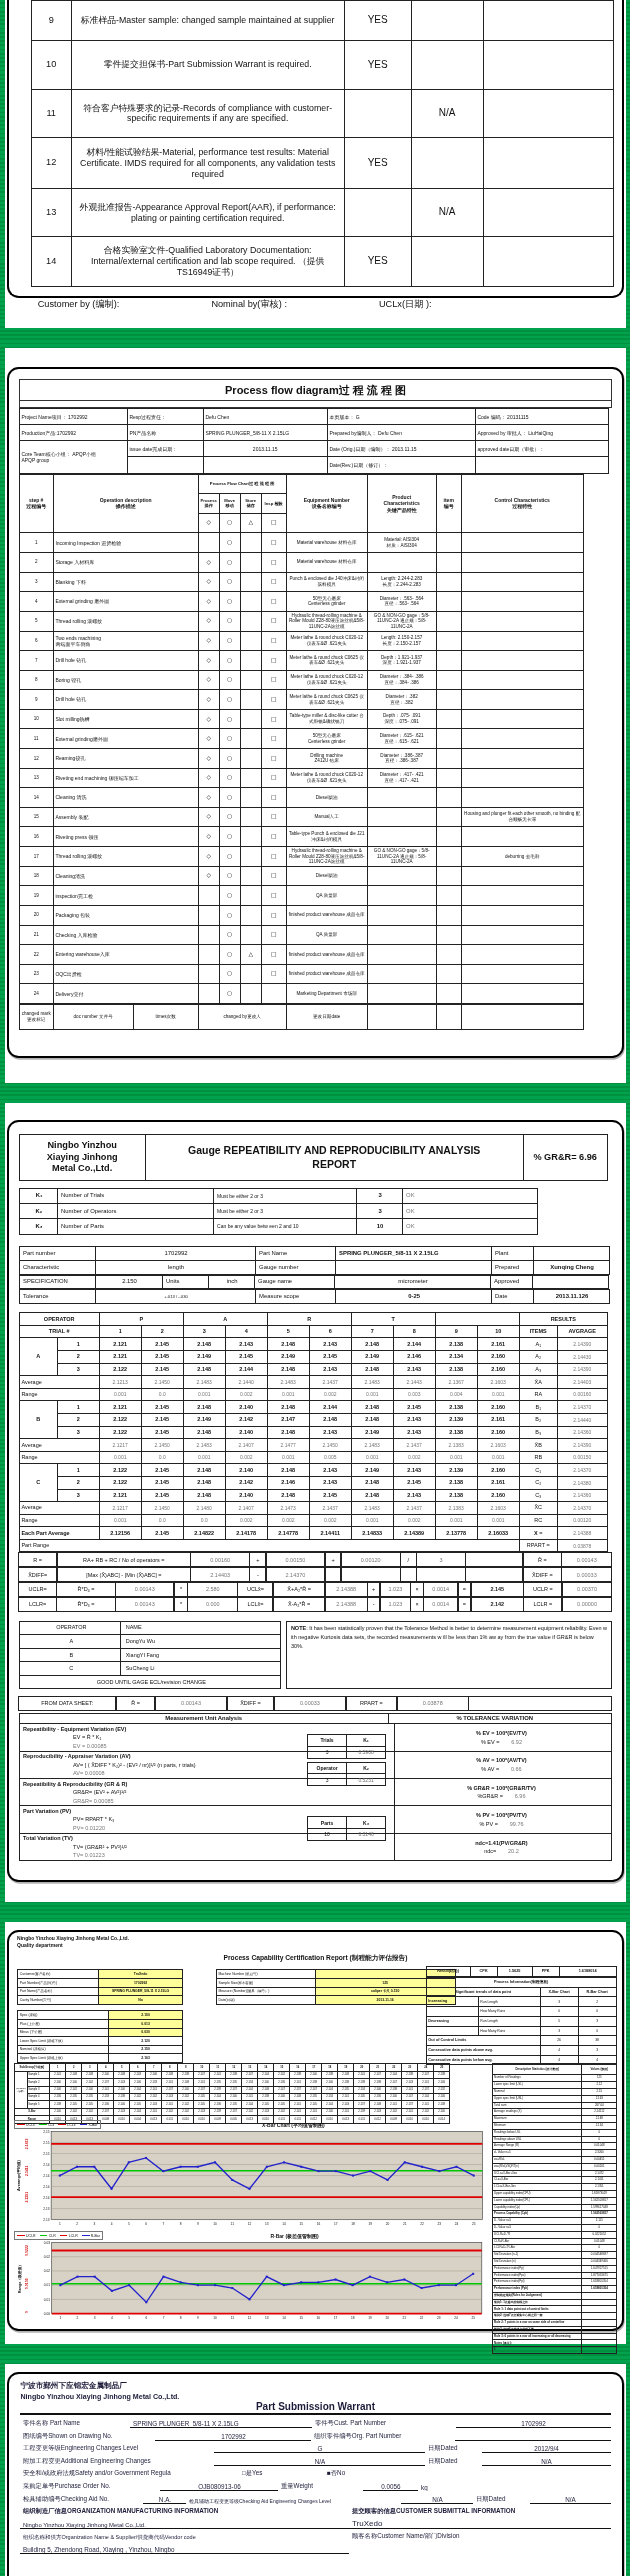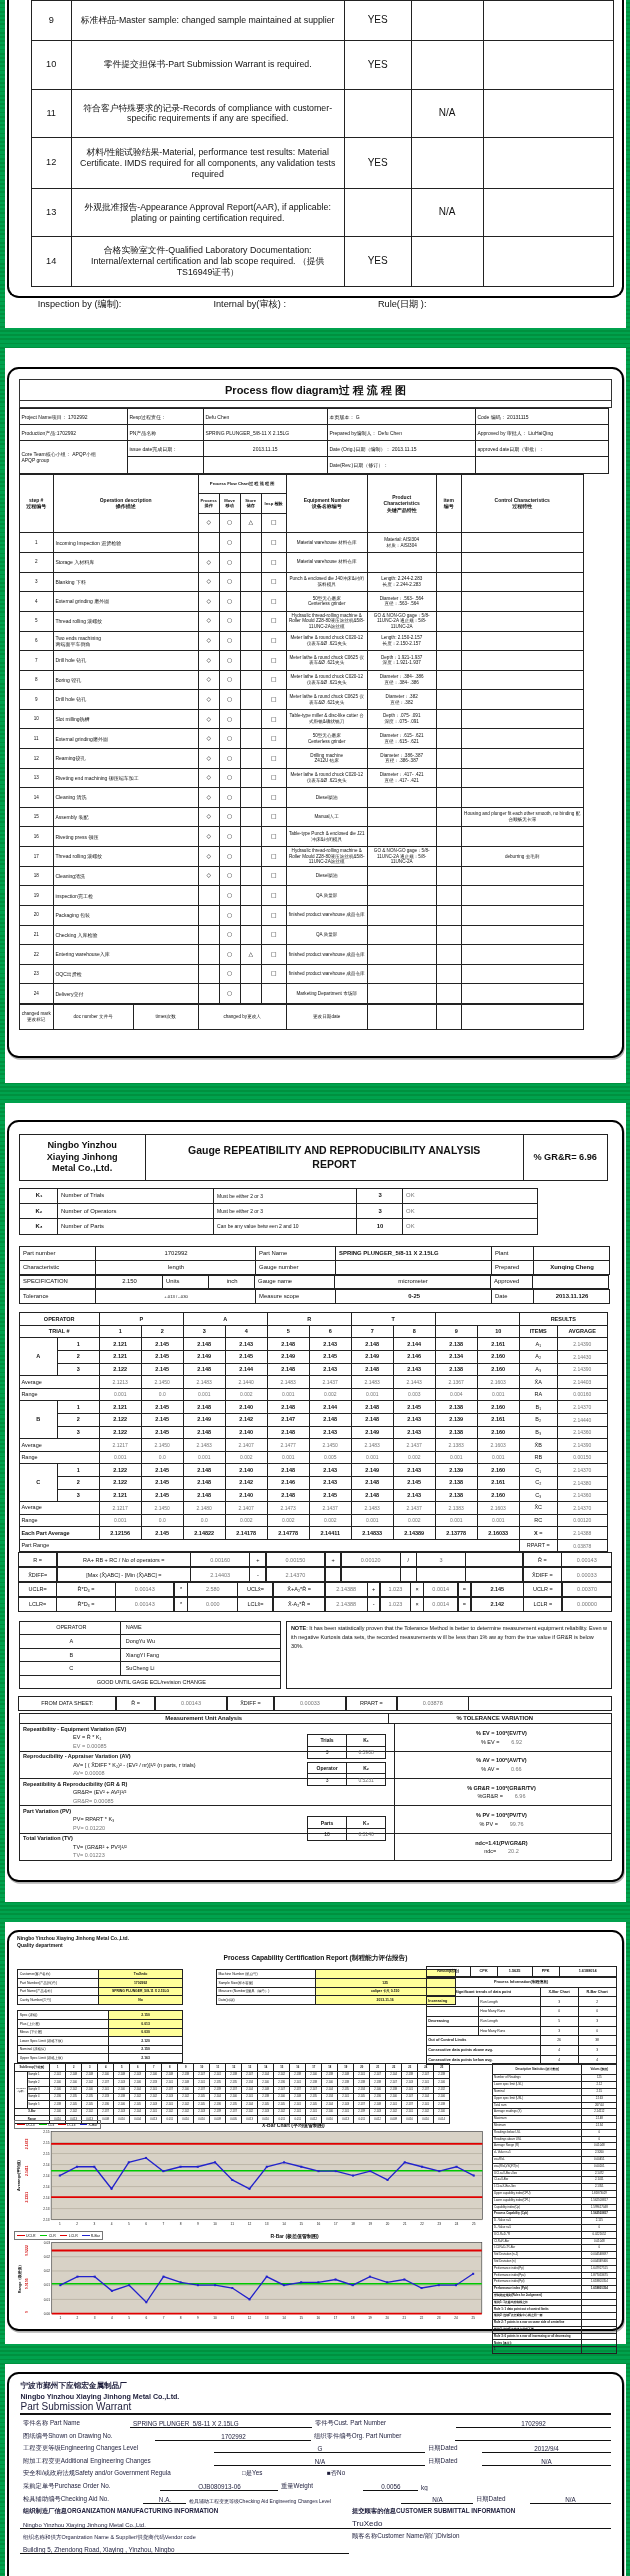--- a/index.html
+++ b/index.html
@@ -102,21 +102,21 @@
   .leg-row{display:flex;align-items:center;height:8.4px;}
   .legend{display:flex;align-items:center;gap:4.2px;border:0.4px solid #777;padding:0 2.5px;height:6.7px;}
   .legend span{font-size:3.5px;display:flex;align-items:center;gap:1.3px;}
   .legend i{display:inline-block;width:7.6px;height:0;border-top:1.7px solid #000;}
   .chart-title{flex:1;text-align:center;font-size:5px;font-weight:bold;}
   
   .psw{padding:6.7px 11.8px 0 11.8px;height:219px;color:#1c1c3a;}
   .psw-co-cn{font-size:7.6px;font-weight:bold;}
   .psw-co-en{font-size:7.1px;font-weight:bold;margin-top:1.7px;}
   .psw-t1{text-align:center;font-size:14.3px;font-weight:bold;margin-top:1.7px;}
-  .psw-t2{font-size:10px;font-weight:normal;}
+  .psw-t2{text-align:center;font-size:10px;font-weight:bold;}
   #psw-rows{border-top:2.1px solid #111;margin-top:1.7px;}
   .prow{display:flex;align-items:flex-end;min-height:12.6px;font-size:6.3px;}
   .pseg{padding:0 2.5px;overflow:hidden;white-space:nowrap;}
   .pseg.u{border-bottom:1px solid #111;}
   .pseg.b{font-weight:bold;}
   .pseg.ctr{text-align:center;}
   .pseg.f{flex:1;}
 </style>
 </head>
 <body>
@@ -156,39 +156,39 @@
             </tr>
             <tr>
               <td style="height:49px;font-size:9.2px;">12</td>
               <td style="font-size:8.8px;">材料/性能试验结果-Material, performance test results: Material Certificate. IMDS required for all components, any validation tests required</td>
               <td style="font-size:10px;">YES</td>
               <td style="font-size:10px;"></td>
               <td></td>
             </tr>
             <tr>
               <td style="height:45px;font-size:9.2px;">13</td>
-              <td style="font-size:8.8px;">外观批准报告-Appearance Approval Report(AAR), if applicable:  plating or painting certification required.</td>
+              <td style="font-size:8.8px;">外观批准报告-Appearance Approval Report(AAR), if performance:  plating or painting certification required.</td>
               <td style="font-size:10px;"></td>
               <td style="font-size:10px;">N/A</td>
               <td></td>
             </tr>
             <tr>
               <td style="height:47px;font-size:9.2px;">14</td>
               <td style="font-size:8.8px;margin-left:8px;">合格实验室文件-Qualified Laboratory Documentation: Internal/external certification and lab scope required. （提供TS16949证书）</td>
               <td style="font-size:10px;">YES</td>
               <td style="font-size:10px;"></td>
               <td></td>
             </tr>
           </tbody>
         </table>
       </div>
     <div class="cl-footer">
-      <span>Inspection by (编制):</span>
-      <span>Internal by(审核) :</span>
-      <span>Rule(日期 ):</span>
+      <span>Customer by (编制):</span>
+      <span>Nominal by(审核) :</span>
+      <span>UCLx(日期 ):</span>
     </div>
   </div>
 </div>
 <div class="gap"></div>
 
 <div class="page" style="height:735px;padding-top:19.3px;box-sizing:border-box;">
   <div class="box" style="height:691px;padding-top:10px;box-sizing:border-box;">
     <div class="flow-title">Process flow diagram过 程 流 程 图</div>
     <div class="flow-sub"></div>
     <div id="flow-info">

